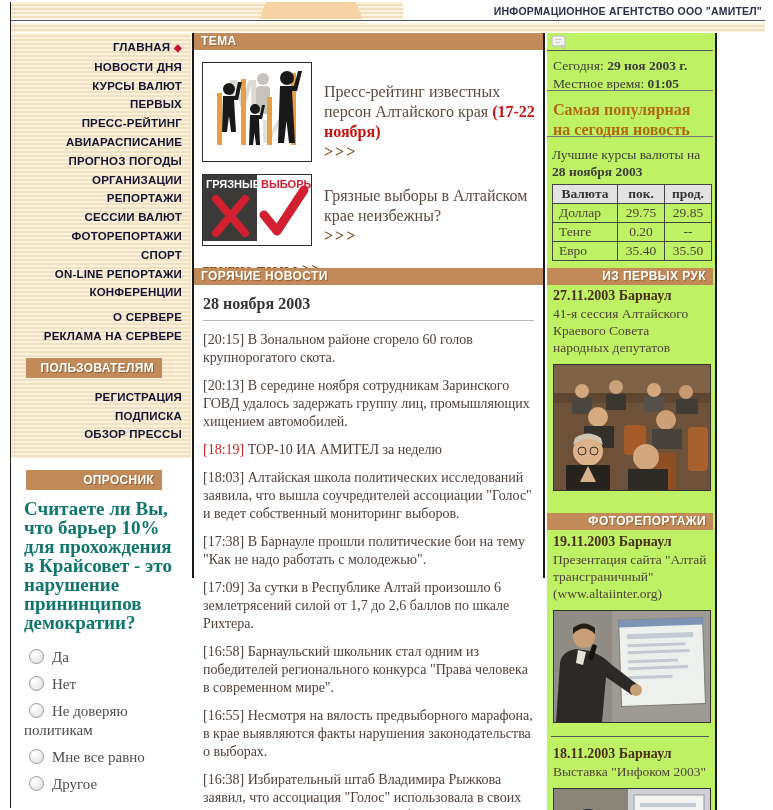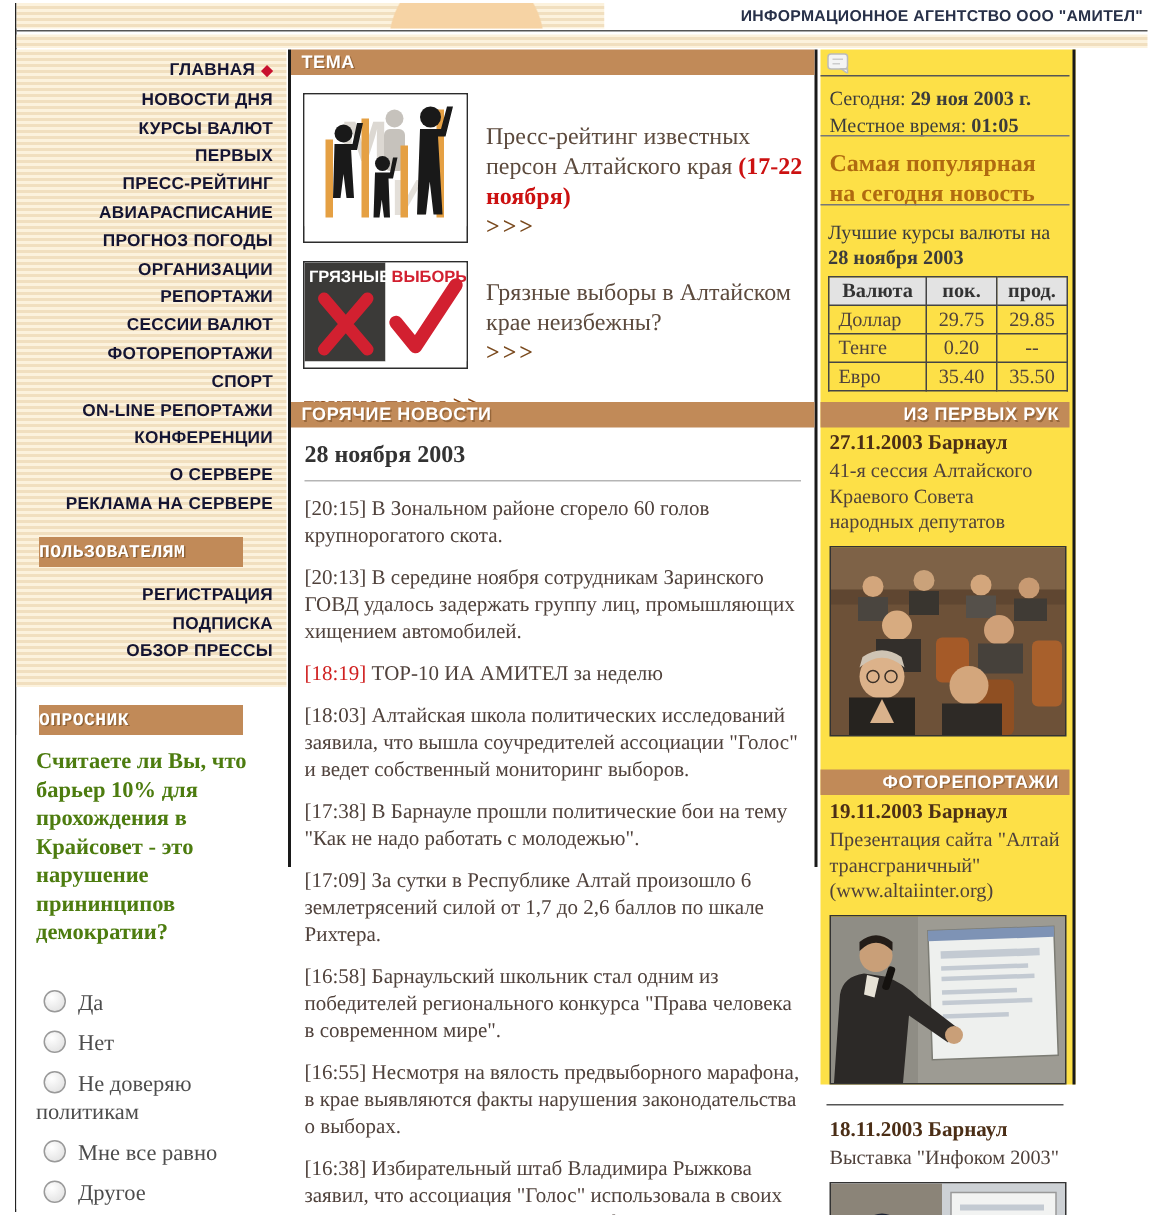--- a/index.html
+++ b/index.html
@@ -18,26 +18,26 @@
   .stripe-band{position:absolute;left:11px;top:23px;width:754px;height:9px;}
   
   .sidebar{position:absolute;left:11px;top:33px;width:180px;height:777px;background:#fff;}
   .side-pattern{padding:5px 0 14px 0;}
   .menu-item{display:block;text-align:right;padding-right:9px;
     font-family:"Liberation Sans",sans-serif;font-size:11.5px;font-weight:bold;
     color:#141432;line-height:18.8px;letter-spacing:.2px;cursor:pointer;white-space:nowrap;}
   .diamond{color:#c8102e;font-size:10px;margin-left:4px;vertical-align:0;}
   .menu-gap{height:6px;}
   .side-bar-header{margin:12px 29px 0 15px;height:20px;background:#c18a58;color:#fff;
-    font-family:Liberation Mono, monospace;font-size:12px;font-weight:bold;text-align:left;
+    font-family:Liberation Sans, sans-serif;font-size:12px;font-weight:bold;text-align:right;
     line-height:20px;padding-right:8px;text-shadow:1px 1px 0 #8f6236;letter-spacing:.3px;}
   .users-menu{margin-top:10px;}
   .poll-area{padding:9px 12px 0 13px;background:#fff;}
-  .poll-q{font-size:15px;font-weight:bold;color:#4d7c0f;line-height:19px;}
-  .poll-opts{margin-top:28px;}
+  .poll-q{font-size:19px;font-weight:bold;color:#0f766e;line-height:19px;}
+  .poll-opts{margin-top:16px;}
   .poll-opt{margin:8px 0;font-size:15px;color:#4c4c4c;line-height:19px;cursor:pointer;}
   .radio{display:inline-block;width:13px;height:13px;border-radius:50%;border:1px solid #999;
     background:radial-gradient(circle at 35% 30%,#fff,#ddd);vertical-align:-2px;margin:0 8px 0 5px;}
   
   .col-bar{height:17px;background:#c18a58;color:#fff;font-family:"Liberation Sans",sans-serif;
     font-size:12px;font-weight:bold;line-height:17px;padding:0 7px;text-shadow:1px 1px 0 #96663a;letter-spacing:.4px;}
   .col-bar.right{text-align:right;}
   
   .center{position:absolute;left:192px;top:33px;width:353px;height:545px;box-sizing:border-box;
     border-left:2px solid #1a1a1a;border-right:2px solid #1a1a1a;background:#fff;}
@@ -47,22 +47,22 @@
   .topic-text.t2{margin-top:12px;}
   .red{color:#cc1111;font-weight:bold;}
   .more-link{font-weight:bold;color:#7a4a1e;letter-spacing:2px;cursor:pointer;}
   .other-topics{margin:14px 0 0 7px;font-size:17px;font-weight:bold;color:#8a4510;cursor:pointer;}
   .hotnews{position:absolute;top:235px;left:0;right:0;}
   .hn-date{font-size:16px;font-weight:bold;color:#333;margin:10px 9px 7px 9px;}
   .hn-hr{height:1px;background:#b5b5b5;margin:0 9px;}
   .hn-item{margin:10px 9px;font-size:14px;color:#4f413b;line-height:18px;cursor:pointer;}
   .hn-item.hot .hn-time{color:#d02020;}
   
-  .rightcol{position:absolute;left:547px;top:33px;width:170px;height:690px;box-sizing:border-box;
-    border-right:2px solid #1a1a1a;background:#fde047;}
+  .rightcol{position:absolute;left:547px;top:33px;width:170px;height:777px;box-sizing:border-box;
+    border-right:2px solid #1a1a1a;background:#bef264;}
   .rightcol > div{position:absolute;left:0;right:2px;}
   .icon-cell{top:0;height:18px;border-bottom:1px solid #555;padding:2px 0 0 4px;box-sizing:border-box;}
   .r-today{top:19px;padding:5px 6px;font-size:13.5px;color:#3c3c3c;line-height:18px;}
   .r-div{height:1px;background:#777;}
   .div1{top:57px;} .div2{top:103px;}
   .r-popular{top:62px;padding:5px 6px;font-size:16px;font-weight:bold;color:#b06a10;line-height:20px;cursor:pointer;}
   .r-curr{top:108px;padding:5px 5px;}
   .curr-title{font-size:13.5px;color:#3c3c3c;line-height:17px;}
   .curr-table{border-collapse:collapse;margin-top:4px;}
   .curr-table th,.curr-table td{border:1px solid #444;font-size:13.5px;padding:1px 6px;}

